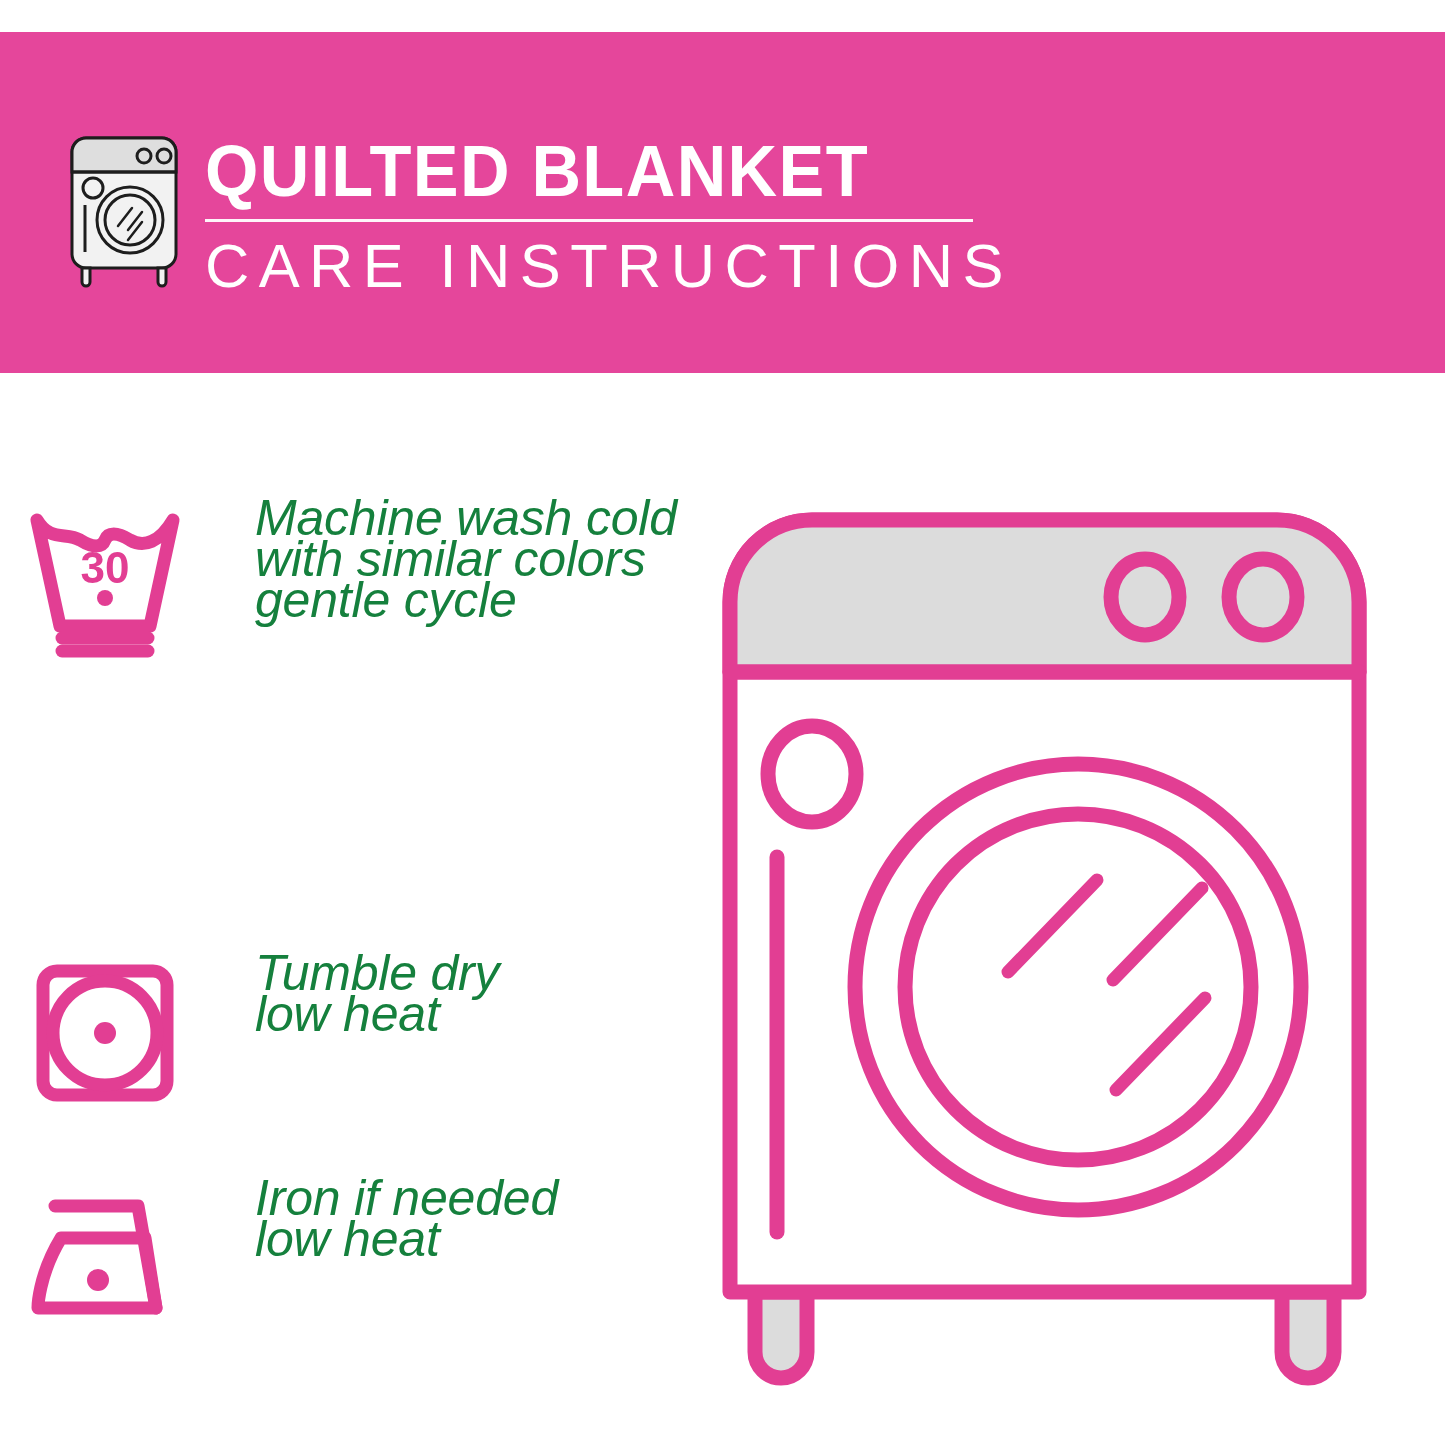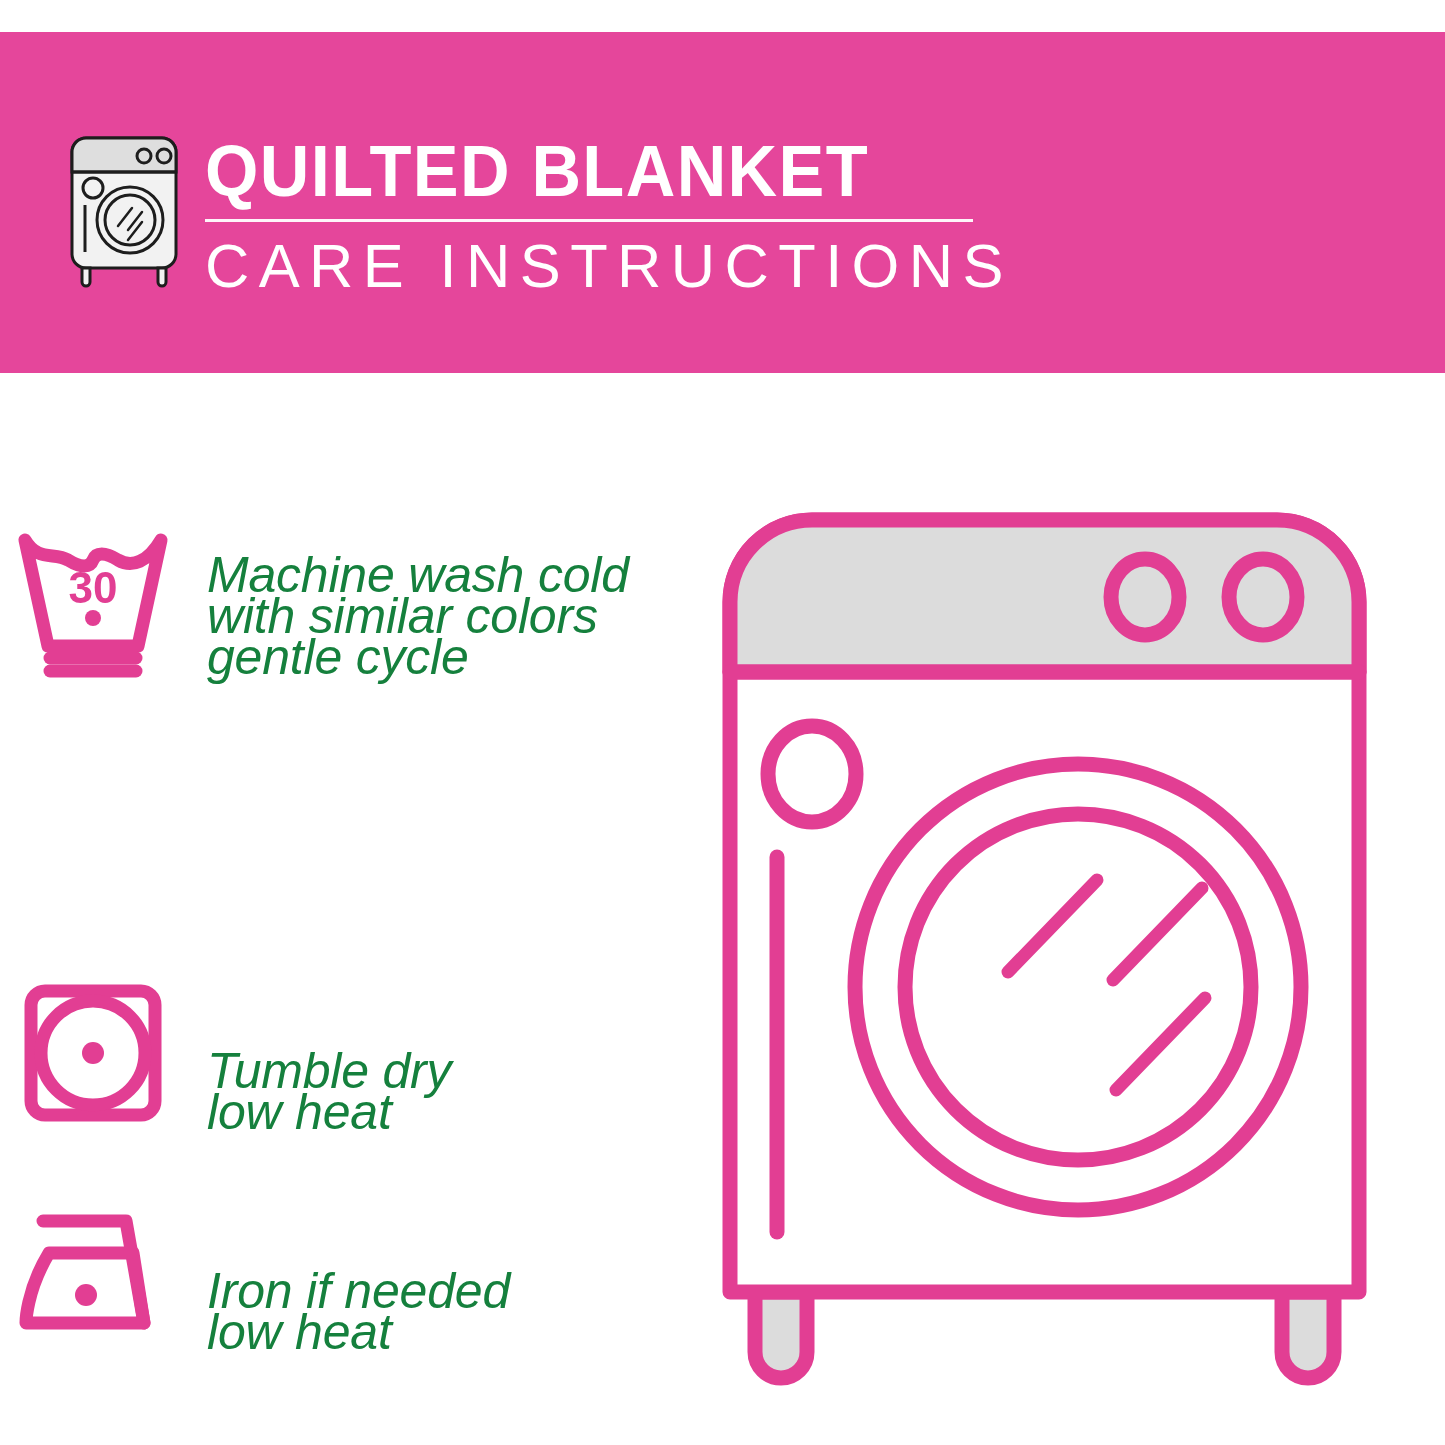--- a/index.html
+++ b/index.html
@@ -73,24 +73,25 @@
   
   #instruction-list {
     position: absolute;
     left: 0;
     top: 341px;
     width: 700px;
     height: 1104px;
   }
   .instruction-row {
     position: absolute;
-    left: 0;
+    left: 12px;
     width: 700px;
     display: flex;
-    align-items: flex-end;
+    align-items: flex-start;
+    gap: 36px;
   }
   .row-icon {
     width: 185px;
     min-width: 185px;
     display: flex;
     justify-content: center;
     align-items: center;
   }
   .row-text {
     color: #15803d;

